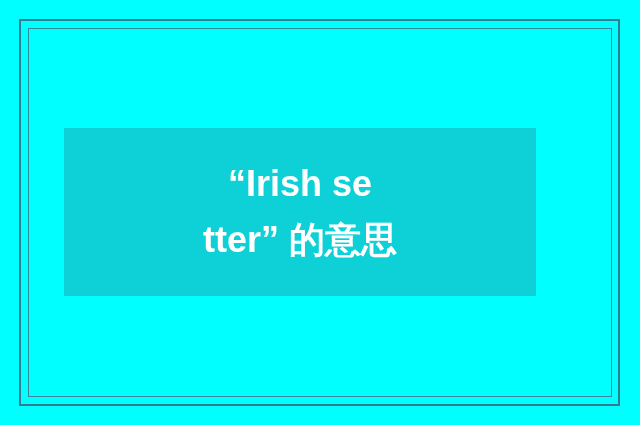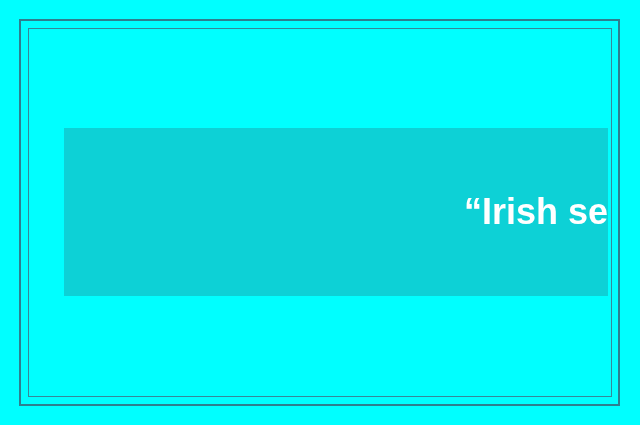--- a/index.html
+++ b/index.html
@@ -37,26 +37,26 @@
     box-sizing: border-box;
     border: 1px solid #35899a;
     background: transparent;
   }
 
   
   #headline-card {
     position: absolute;
     left: 64px;
     top: 128px;
-    width: 544px;
+    width: 472px;
     height: 168px;
     background: #0dd1d6;
     display: flex;
     flex-direction: column;
-    align-items: flex-end;
+    align-items: center;
     justify-content: center;
     box-sizing: border-box;
   }
 
   .headline-line {
     color: #ffffff;
     font-size: 36px;
     font-weight: bold;
     line-height: 56px;
     letter-spacing: 0px;
@@ -66,13 +66,14 @@
   }
 </style>
 </head>
 <body>
 
 <div id="banner-frame-outer"></div>
 <div id="banner-frame-inner"></div>
 
 <div id="headline-card">
   <div class="headline-line">“Irish se</div>
+  <div class="headline-line">tter” 的意思</div>
 </div>
 
 </body></html>

